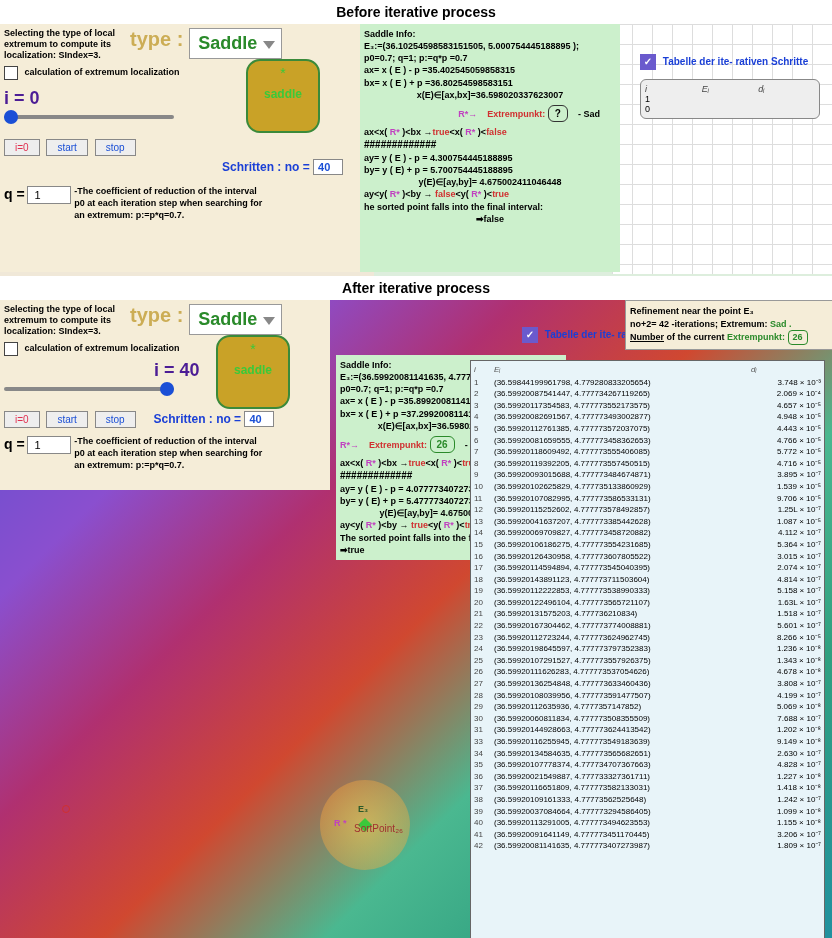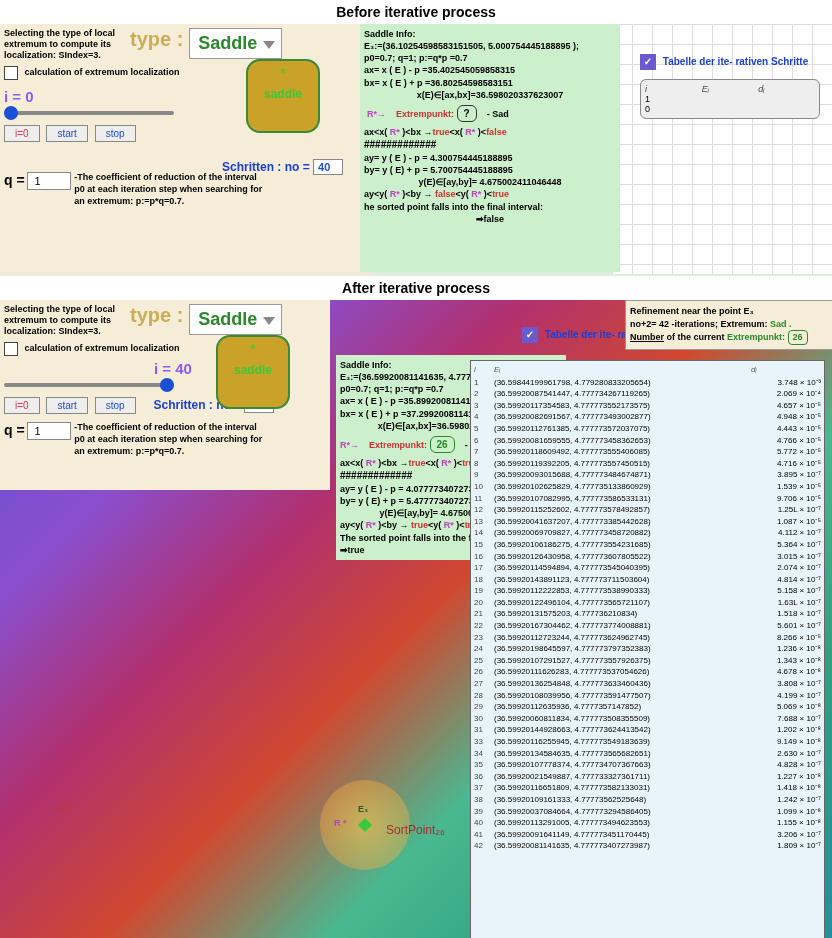--- a/index.html
+++ b/index.html
@@ -125,22 +125,22 @@
 .saddle-box .txt {
   color: #3ac93a;
   font-size: 12px;
   font-weight: bold;
   margin-top: 6px;
 }
 .slider-row {
   margin-top: 8px;
 }
 .slider-label {
-  color: #8b5cf6;
-  font-size: 15px;
+  color: #4c1d95;
+  font-size: 18px;
   font-weight: bold;
 }
 .slider {
   position: relative;
   width: 170px;
   height: 16px;
   display: inline-block;
   vertical-align: middle;
 }
 .slider .track {
@@ -154,21 +154,21 @@
 }
 .slider .thumb {
   position: absolute;
   top: 1px;
   width: 14px;
   height: 14px;
   background: #1a4fd6;
   border-radius: 50%;
 }
 .btn-row {
-  margin-top: 4px;
+  margin-top: 14px;
 }
 .btn {
   display: inline-block;
   border: 1px solid #888;
   background: #eee;
   padding: 2px 10px;
   font-size: 10px;
   margin-right: 4px;
 }
 .i0-btn { color: #e03050; }
@@ -379,24 +379,24 @@
 .contour-circle .lbl-e {
   position: absolute;
   left: 38px;
   top: 24px;
   color: #2a5a2a;
   font-size: 9px;
   font-weight: bold;
 }
 .contour-circle .lbl-s {
   position: absolute;
-  left: 66px;
+  left: 34px;
   top: 43px;
   color: #a03030;
-  font-size: 12px;
+  font-size: 10px;
 }
 .small-o {
   position: absolute;
   left: 62px;
   top: 505px;
   width: 6px;
   height: 6px;
   border: 1px solid #d03030;
   border-radius: 50%;
 }
@@ -445,21 +445,21 @@
     </div>
   </div>
 
   <div class="mid-block info-block" style="height:248px;">
     <div>Saddle Info:</div>
     <div>E₃:=(36.10254598583151505, 5.000754445188895 );</div>
     <div>p0=0.7; q=1;   p:=q*p =0.7</div>
     <div>ax= x ( E ) - p =35.402545059858315</div>
     <div>bx= x ( E ) + p =36.80254598583151</div>
     <div style="text-align:center;">x(E)∈[ax,bx]=36.598020337623007</div>
-    <div style="margin:4px 3px;">
+    <div style="margin:4px 16px;text-align:right;">
       <span class="mg">R*→</span>
       &nbsp;&nbsp;
       <span class="rd">Extrempunkt:</span>
       <span class="extremum-box">?</span>
       &nbsp;&nbsp;
       <span>- Sad</span>
     </div>
     <div>
       <span>ax&lt;x(</span><span class="mg"> R* </span><span>)&lt;bx →</span><span class="rd">true</span><span>&lt;x(</span><span class="mg"> R* </span><span>)&lt;</span><span class="rd">false</span>
     </div>

